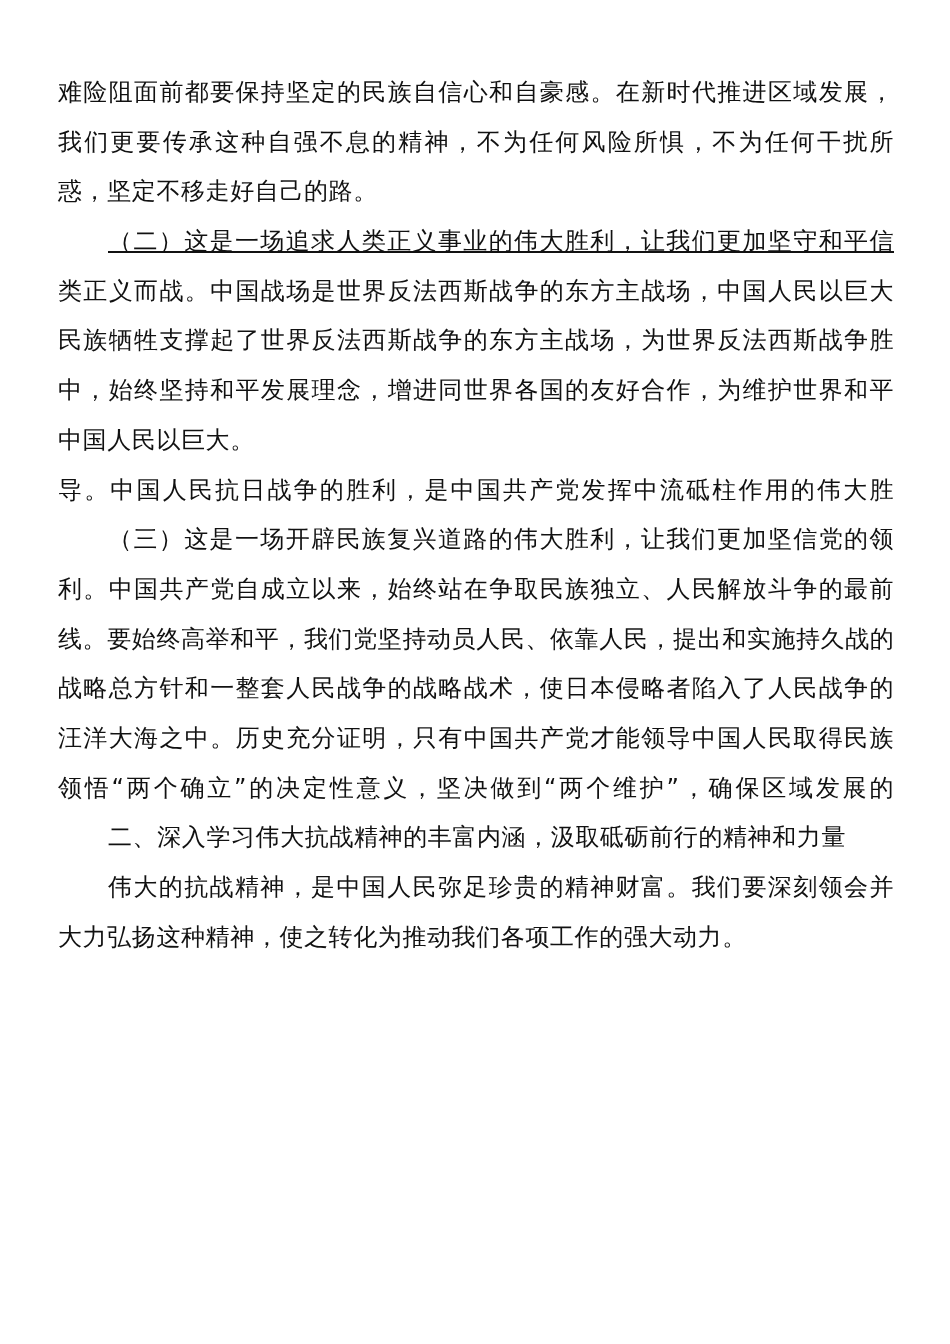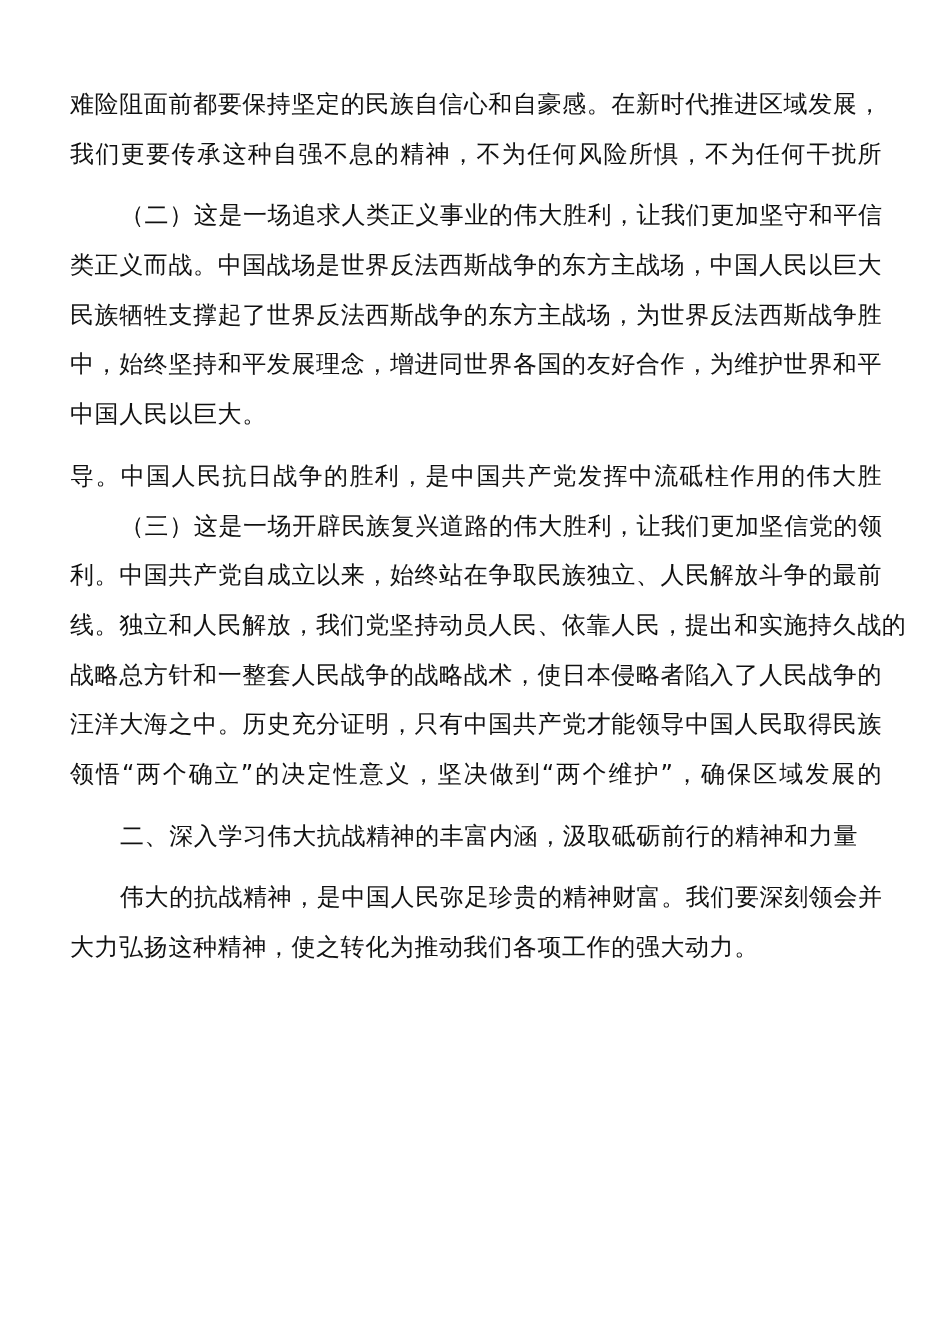--- a/index.html
+++ b/index.html
@@ -18,21 +18,21 @@
       left: 58px;
       top: 68px;
       width: 836px;
       font-family: "DejaVu Sans", "Liberation Sans", sans-serif;
       font-size: 24px;
       line-height: 49.7px;
       color: #111111;
       letter-spacing: 0.6px;
     }
     .para {
-      margin: 12px;
+      margin: 0;
       text-align: justify;
       text-justify: inter-character;
     }
     .line {
       display: block;
       white-space: nowrap;
       text-align-last: justify;
       height: 49.7px;
     }
     .line.last {
@@ -43,35 +43,36 @@
     }
   </style>
 </head>
 <body>
 
 <div class="page">
 
   <div class="para">
     <span class="line">难险阻面前都要保持坚定的民族自信心和自豪感。在新时代推进区域发展，</span>
     <span class="line">我们更要传承这种自强不息的精神，不为任何风险所惧，不为任何干扰所</span>
+    <span class="line last">惑，坚定不移走好自己的路。</span>
   </div>
 
   <div class="para">
-    <span class="line" style="padding-left:50px;">（二）这是一场追求人类正义事业的伟大胜利，让我们更加坚守和平信</span>
+    <span class="line" style="padding-left:50px;text-decoration:underline;">（二）这是一场追求人类正义事业的伟大胜利，让我们更加坚守和平信</span>
     <span class="line">类正义而战。中国战场是世界反法西斯战争的东方主战场，中国人民以巨大</span>
     <span class="line">民族牺牲支撑起了世界反法西斯战争的东方主战场，为世界反法西斯战争胜</span>
     <span class="line">中，始终坚持和平发展理念，增进同世界各国的友好合作，为维护世界和平</span>
     <span class="line last">中国人民以巨大。</span>
   </div>
 
   <div class="para">
     <span class="line">导。中国人民抗日战争的胜利，是中国共产党发挥中流砥柱作用的伟大胜</span>
     <span class="line" style="padding-left:50px;">（三）这是一场开辟民族复兴道路的伟大胜利，让我们更加坚信党的领</span>
     <span class="line">利。中国共产党自成立以来，始终站在争取民族独立、人民解放斗争的最前</span>
-    <span class="line">线。独立和人民解放，我们党坚持动员人民、依靠人民，提出和实施持久战的</span>
+    <span class="line">线。要始终高举和平，我们党坚持动员人民、依靠人民，提出和实施持久战的</span>
     <span class="line">战略总方针和一整套人民战争的战略战术，使日本侵略者陷入了人民战争的</span>
     <span class="line">汪洋大海之中。历史充分证明，只有中国共产党才能领导中国人民取得民族</span>
     <span class="line">领悟“两个确立”的决定性意义，坚决做到“两个维护”，确保区域发展的</span>
   </div>
 
   <div class="para heading">
     <span class="line last" style="padding-left:50px;font-family:Liberation Serif, serif;">二、深入学习伟大抗战精神的丰富内涵，汲取砥砺前行的精神和力量</span>
   </div>
 
   <div class="para">

